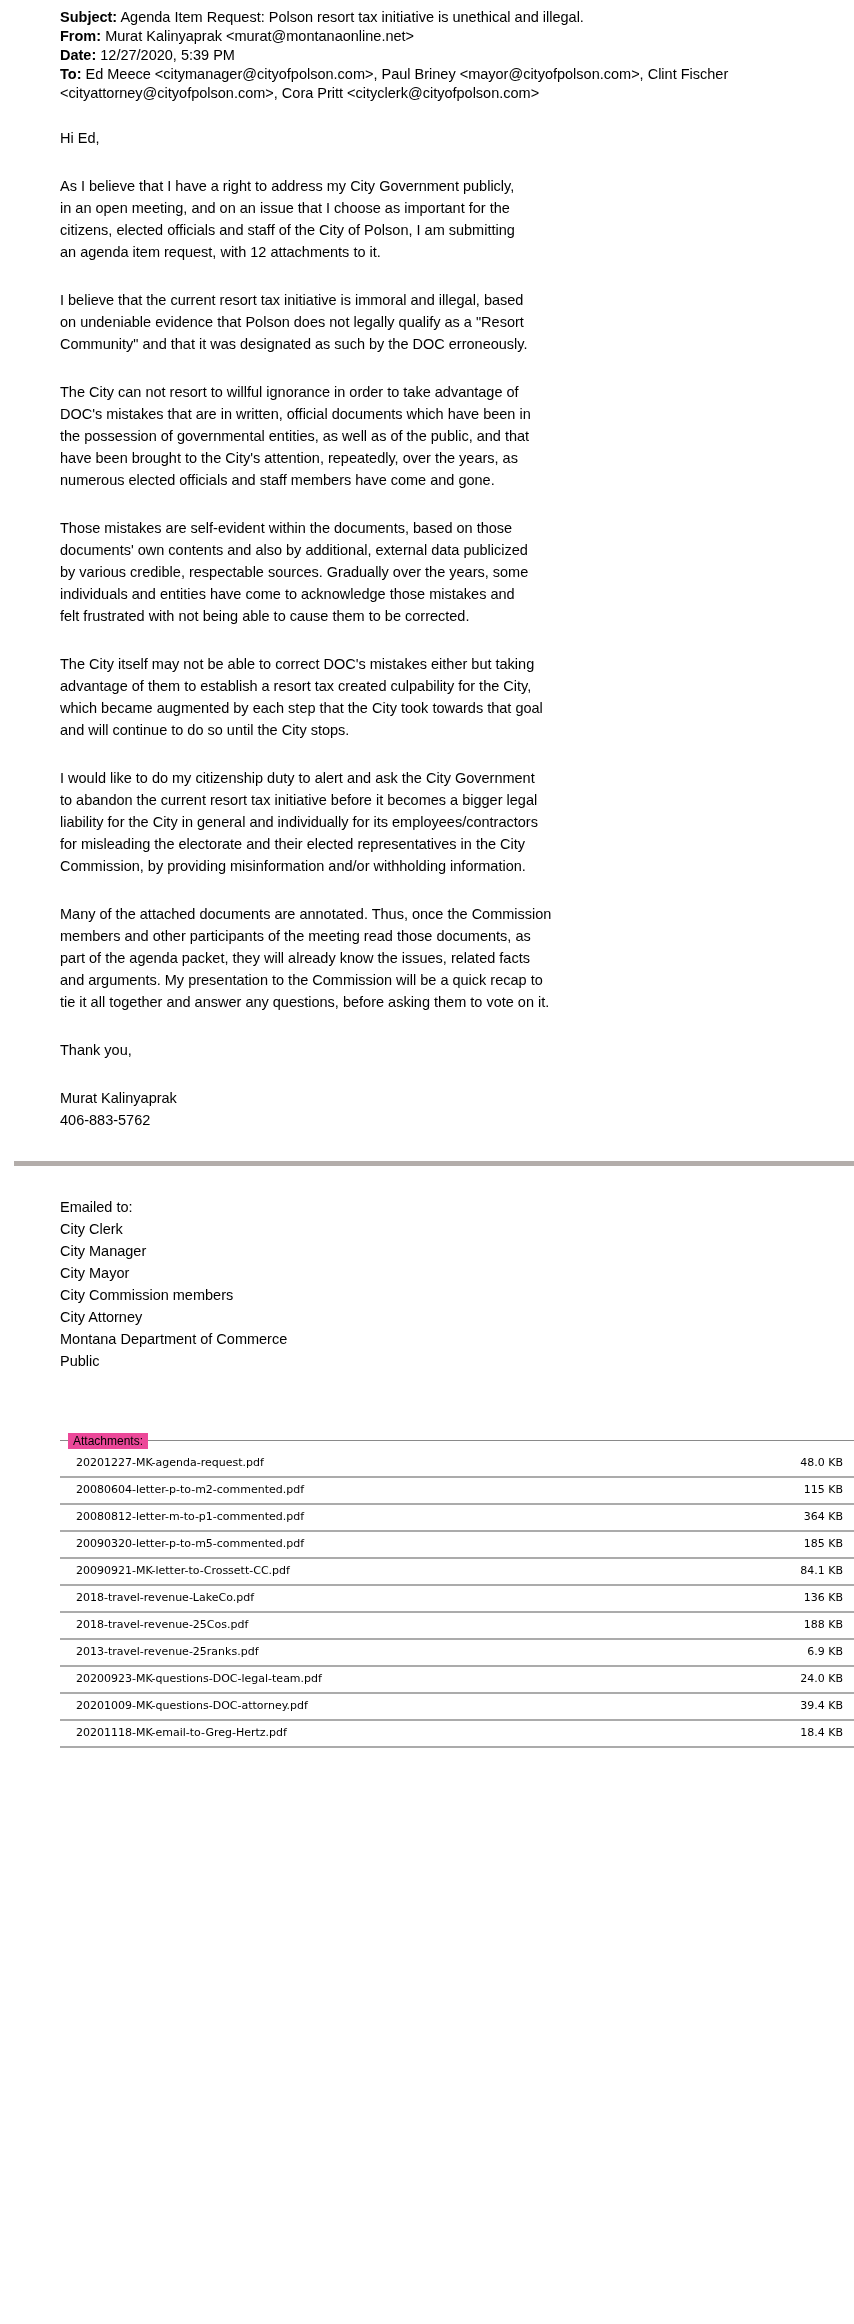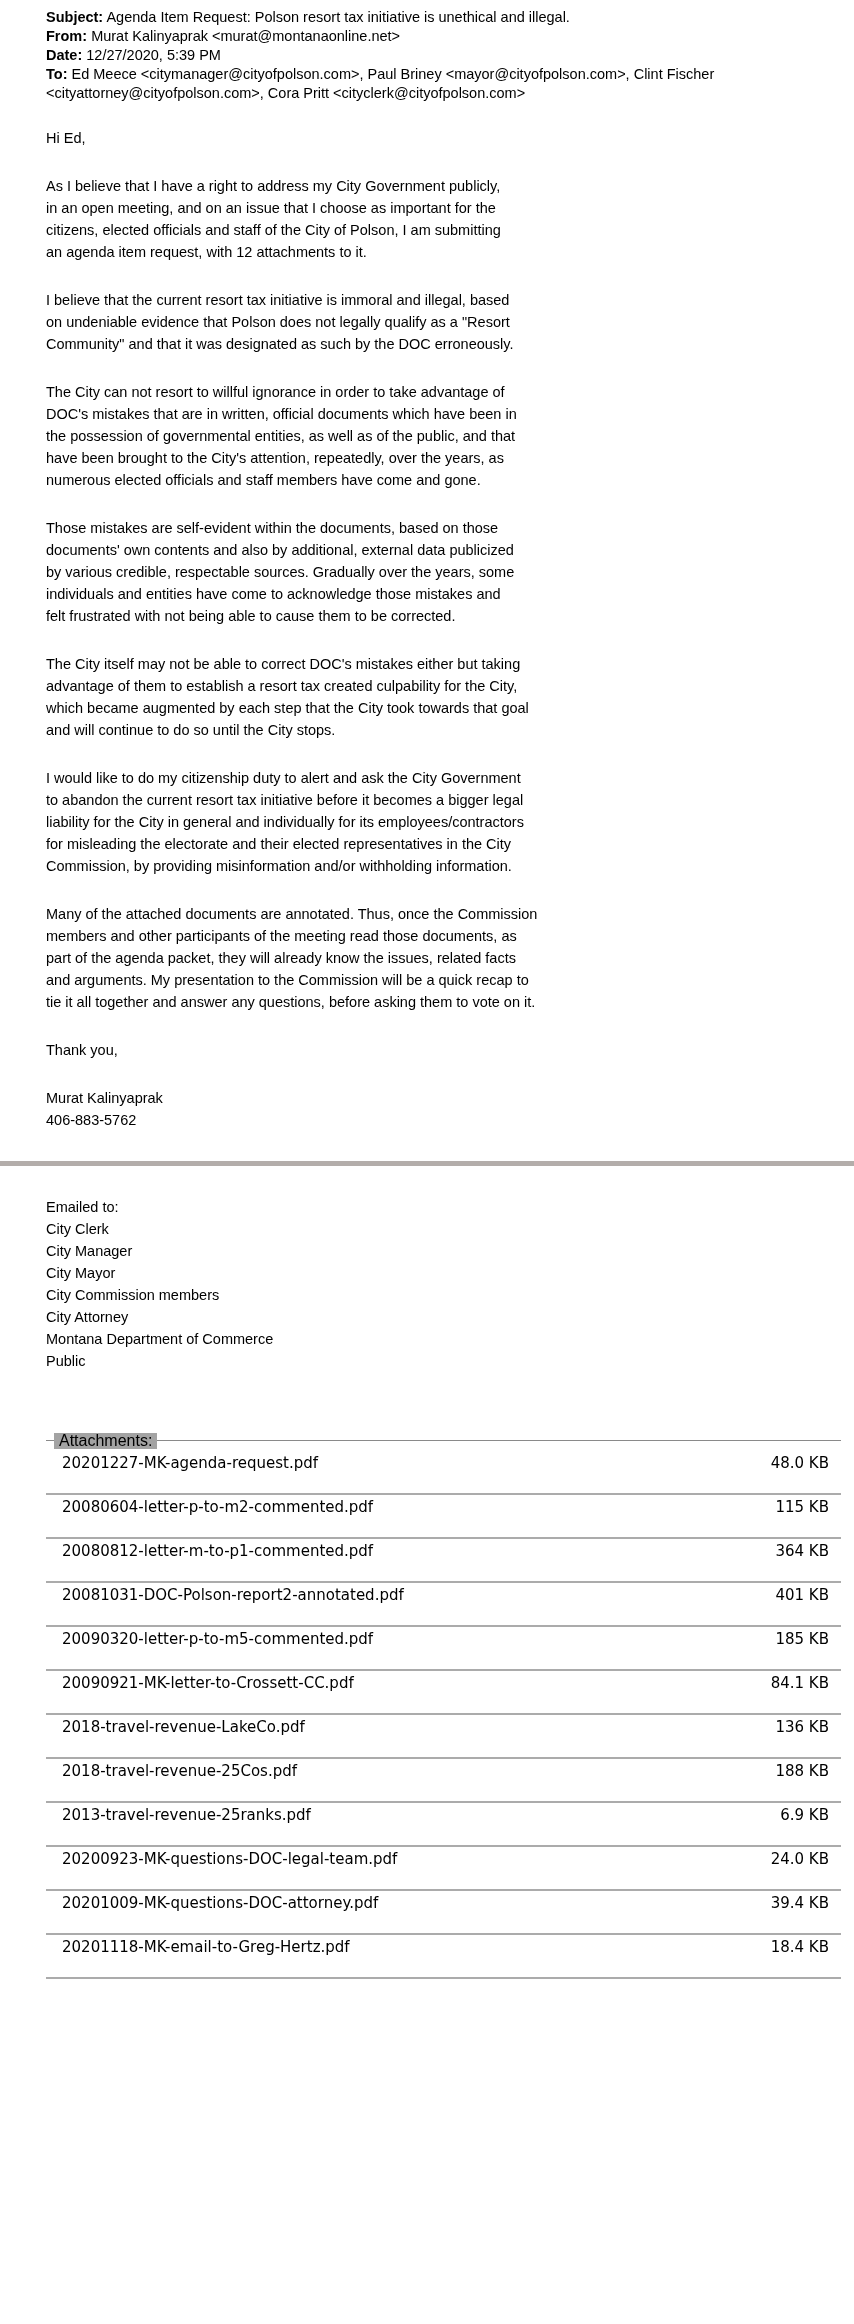--- a/index.html
+++ b/index.html
@@ -2,21 +2,21 @@
 <html><head>
 <meta charset="utf-8">
 <style>
   html,body{margin:0;padding:0;}
   body{
     width:854px;height:2324px;
     background:#ffffff;color:#000000;
     font-family:"Liberation Sans",sans-serif;
     overflow:hidden;
   }
-  .page{padding:8px 0 0 46px;}
+  .page{padding:8px 0 0 46px;margin-left:14px;}
 
   
   .hdr{line-height:19px;font-size:14.5px;width:790px;}
   .hrow{white-space:normal;}
   .hlabel{font-weight:bold;}
   .hval{white-space:pre-line;}
 
   
   .greeting{margin-top:24px;font-size:14.5px;line-height:22px;}
   .para{margin-top:26px;font-size:14.5px;line-height:22px;white-space:pre-line;width:560px;}
@@ -24,25 +24,25 @@
   .sig{margin-top:26px;font-size:14.5px;line-height:22px;}
 
   
   .divider{margin-left:-46px;margin-top:30px;width:854px;height:5px;background:#b3adaa;}
 
   
   .dist{margin-top:30px;font-size:14.5px;line-height:22px;}
 
   
   .attachments{position:relative;margin-top:68px;width:795px;border-top:1px solid #8a8a8a;}
-  .legend{position:absolute;top:-8px;left:8px;background:#a3a3a3;padding:0 5px;font-size:16px;line-height:16px;}
+  .legend{position:absolute;top:-8px;left:8px;background:#ec4899;padding:0 5px;font-size:12px;line-height:16px;}
   .att-list{padding-top:10px;}
   .att-row{display:flex;justify-content:space-between;align-items:baseline;
-    padding:4px 12px 22px 16px;border-bottom:2px solid #ababab;
-    font-family:"DejaVu Sans",sans-serif;font-size:15px;line-height:16px;}
+    padding:4px 12px 5px 16px;border-bottom:2px solid #ababab;
+    font-family:"DejaVu Sans",sans-serif;font-size:11px;line-height:16px;}
   .att-name{white-space:nowrap;}
   .att-size{white-space:nowrap;}
 </style>
 </head>
 <body>
 
 <div class="page">
 
   <div class="hdr">
 
@@ -138,24 +138,20 @@
         <div class="att-row">
           <span class="att-name">20080604-letter-p-to-m2-commented.pdf</span>
           <span class="att-size">115 KB</span>
         </div>
 
         <div class="att-row">
           <span class="att-name">20080812-letter-m-to-p1-commented.pdf</span>
           <span class="att-size">364 KB</span>
         </div>
 
-        <div class="att-row">
-          <span class="att-name">20081031-DOC-Polson-report2-annotated.pdf</span>
-          <span class="att-size">401 KB</span>
-        </div>
 
         <div class="att-row">
           <span class="att-name">20090320-letter-p-to-m5-commented.pdf</span>
           <span class="att-size">185 KB</span>
         </div>
 
         <div class="att-row">
           <span class="att-name">20090921-MK-letter-to-Crossett-CC.pdf</span>
           <span class="att-size">84.1 KB</span>
         </div>

